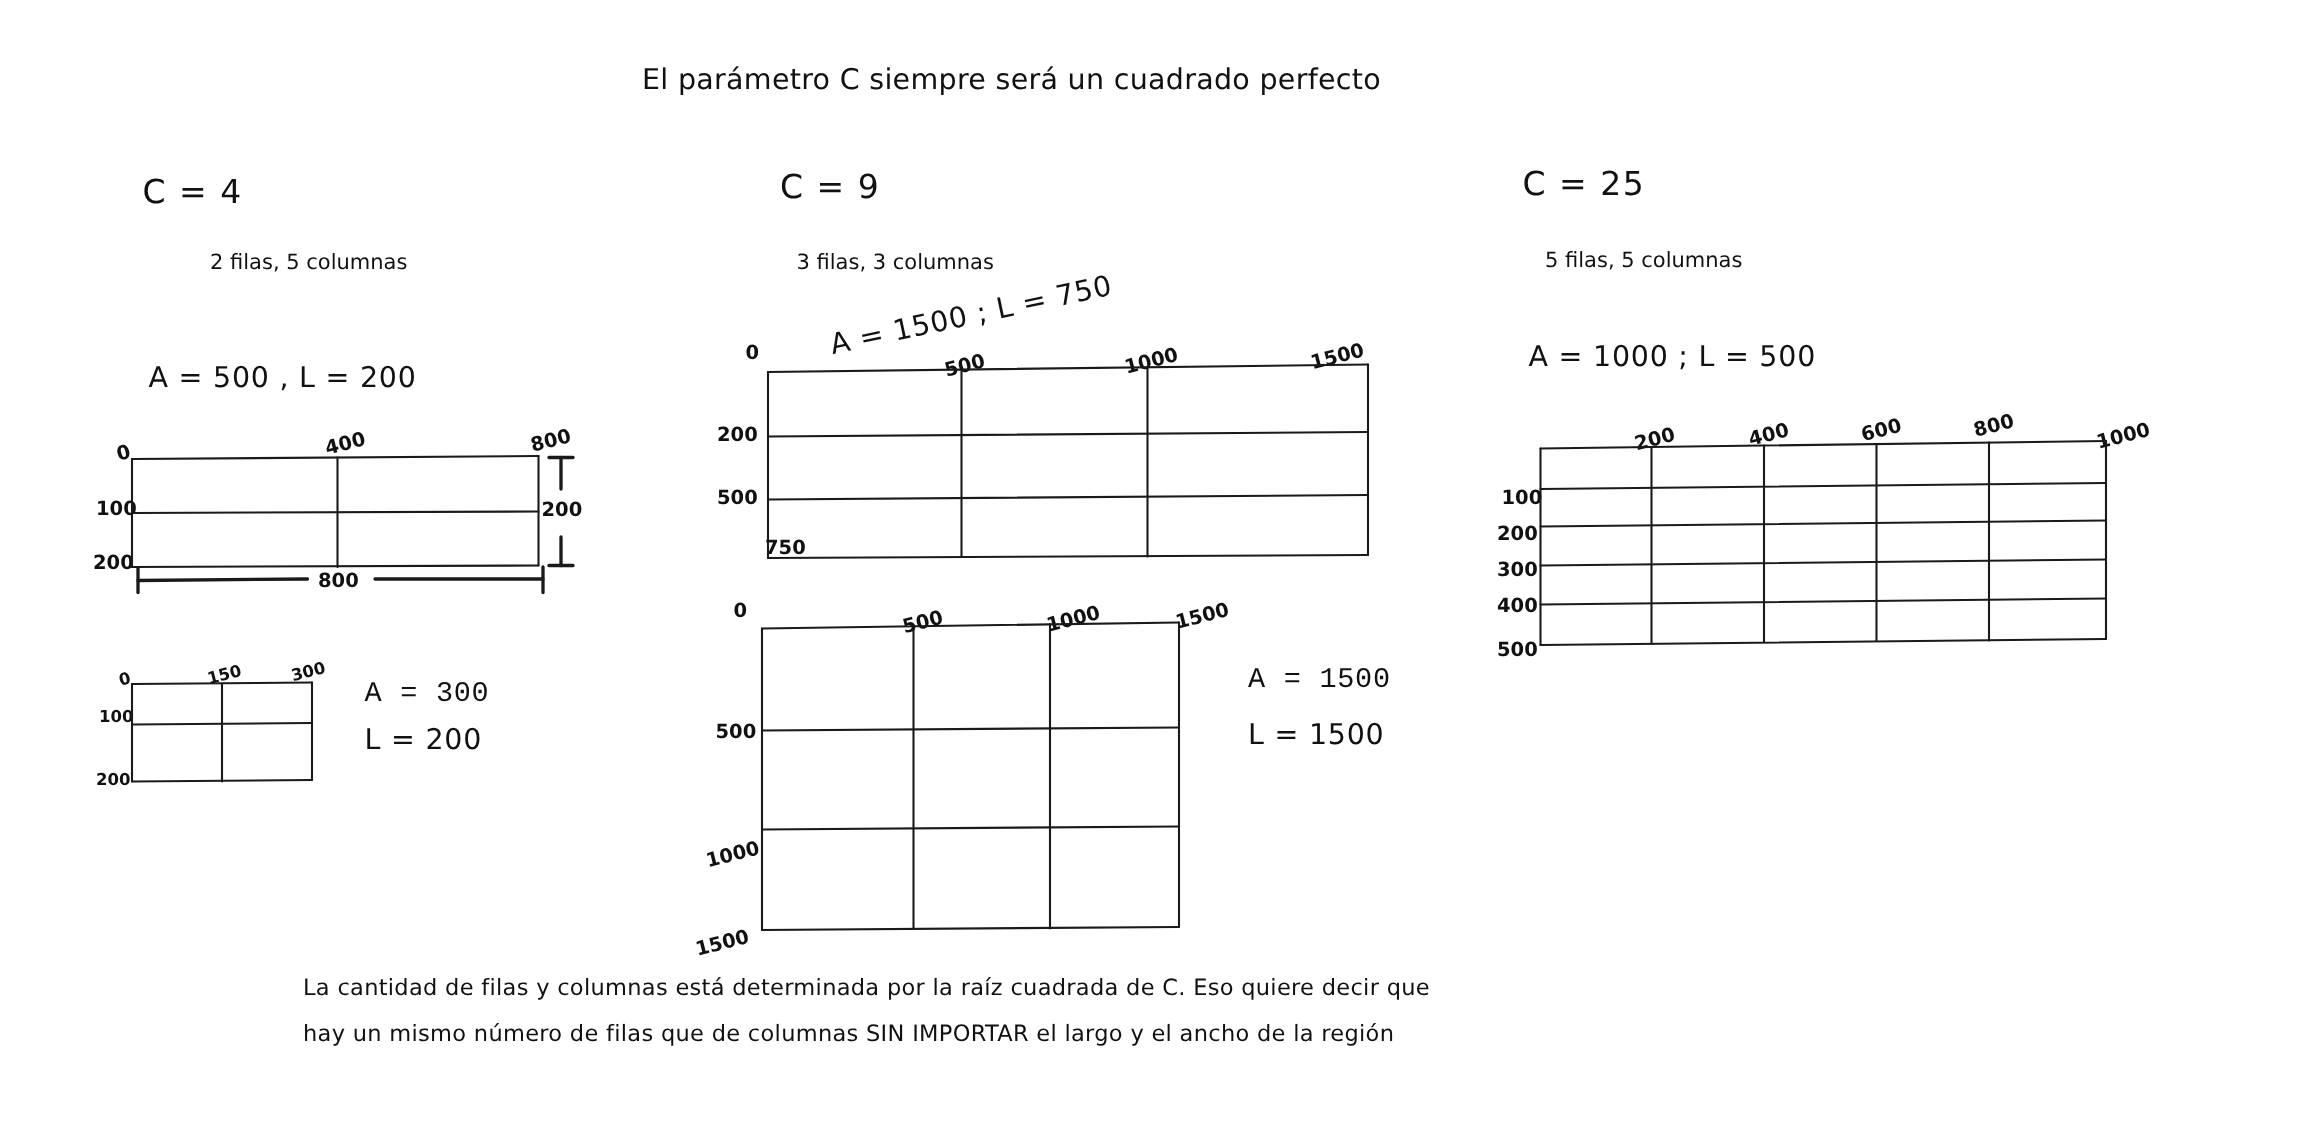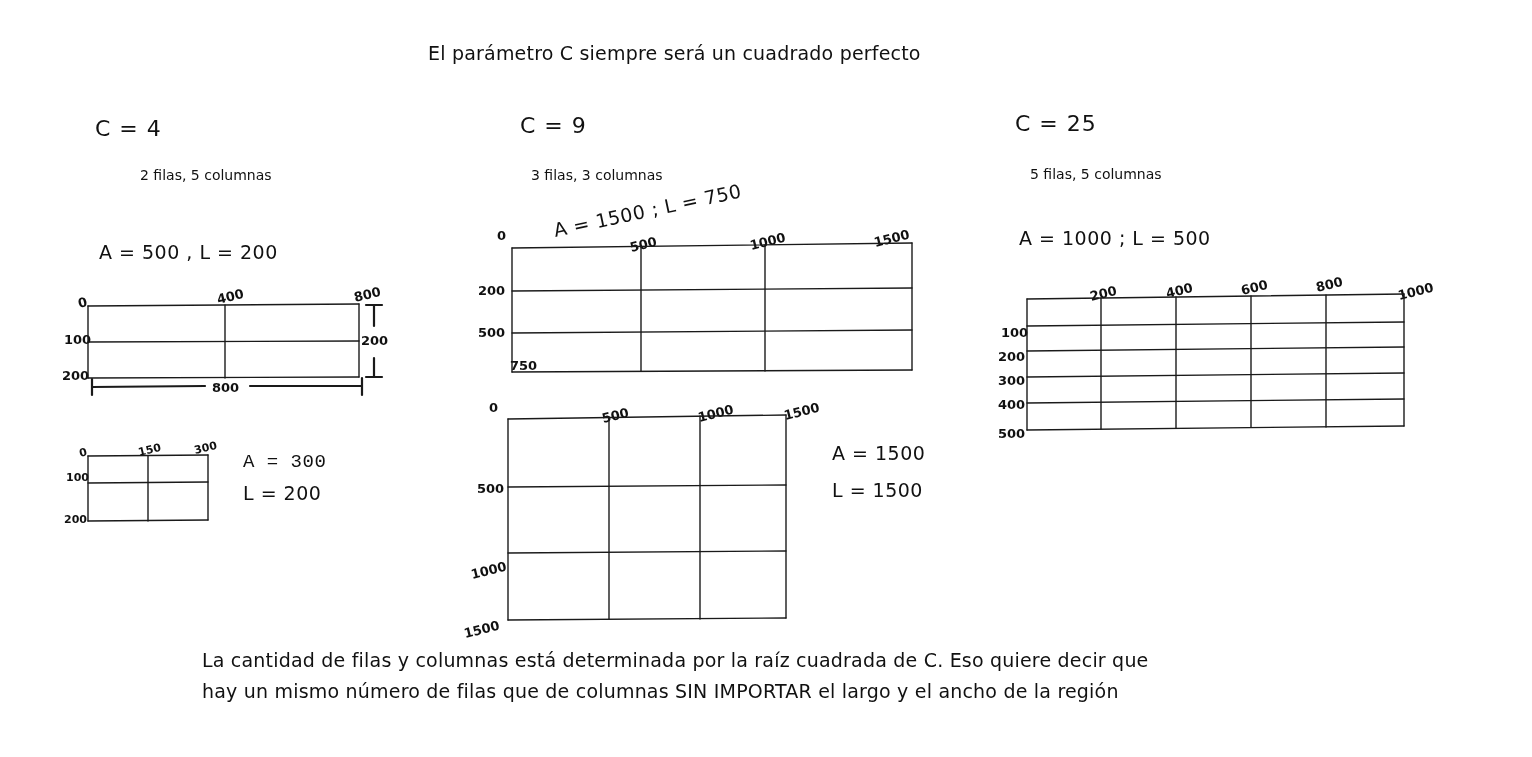--- a/index.html
+++ b/index.html
@@ -43,21 +43,21 @@
   }
   .tick-sm {
     font-size: 11px;
     font-weight: bold;
   }
   .big {
     font-size: 19px;
     letter-spacing: 0.5px;
   }
   .footer {
-    font-size: 19px;
+    font-size: 15px;
     letter-spacing: 0.2px;
   }
   .rot-sm {
     transform: rotate(-14deg);
     transform-origin: left bottom;
   }
   .rot-md {
     transform: rotate(-12deg);
     transform-origin: left bottom;
   }
@@ -120,21 +120,21 @@
 
   <div class="txt tick" style="left:489px; top:400px;">0</div>
   <div class="txt tick rot-sm" style="left:604px; top:411px;">500</div>
   <div class="txt tick rot-sm" style="left:700px; top:410px;">1000</div>
   <div class="txt tick rot-sm" style="left:786px; top:408px;">1500</div>
 
   <div class="txt tick" style="left:477px; top:481px;">500</div>
   <div class="txt tick rot-sm" style="left:473px; top:567px;">1000</div>
   <div class="txt tick rot-sm" style="left:466px; top:626px;">1500</div>
 
-  <div class="txt big" style="left:832px; top:442px;">A = 1500</div>
+  <div class="txt big" style="left:832px; top:442px;font-family:Liberation Mono, monospace;">A = 1500</div>
   <div class="txt big" style="left:832px; top:479px;">L = 1500</div>
 
   <div class="txt hdr" style="left:1015px; top:111px;">C = 25</div>
   <div class="txt sub" style="left:1030px; top:166px;">5 filas, 5 columnas</div>
 
   <div class="txt big" style="left:1019px; top:227px;">A = 1000  ;  L = 500</div>
 
   <div class="txt tick rot-sm" style="left:1092px; top:289px;">200</div>
   <div class="txt tick rot-sm" style="left:1168px; top:286px;">400</div>
   <div class="txt tick rot-sm" style="left:1243px; top:283px;">600</div>

